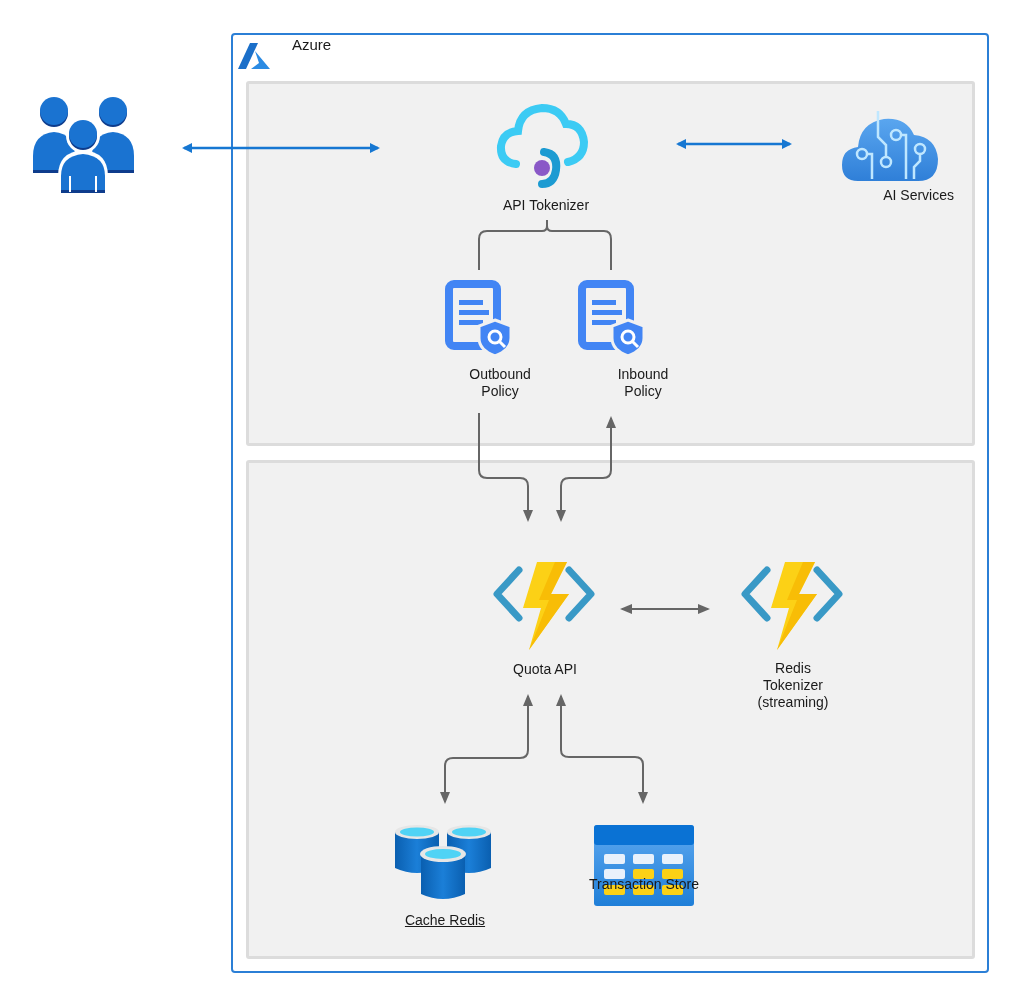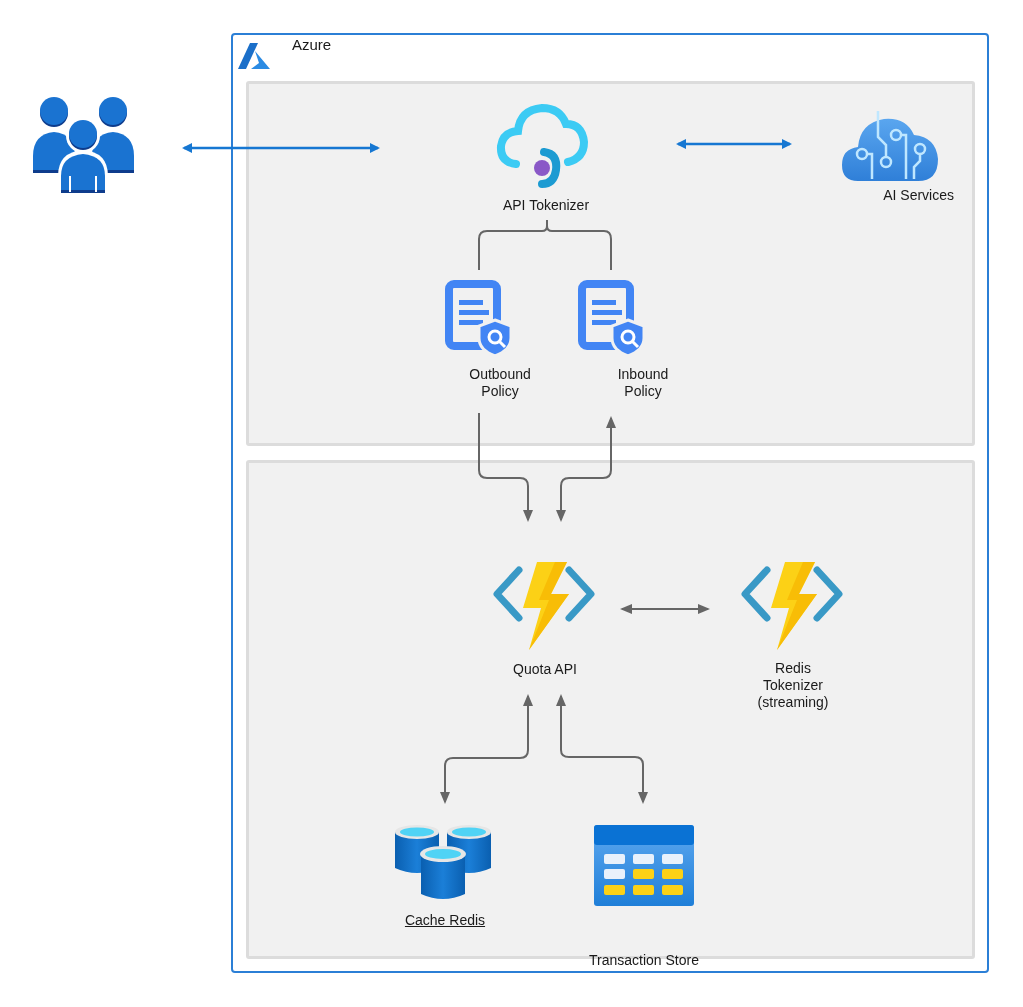--- a/index.html
+++ b/index.html
@@ -190,13 +190,13 @@
     <rect x="10" y="44" width="21" height="10" rx="2"></rect>
   </g>
   <g fill="#fcd116">
     <rect x="39" y="44" width="21" height="10" rx="2"></rect>
       <rect x="68" y="44" width="21" height="10" rx="2"></rect>
     <rect x="10" y="60" width="21" height="10" rx="2"></rect>
       <rect x="39" y="60" width="21" height="10" rx="2"></rect>
       <rect x="68" y="60" width="21" height="10" rx="2"></rect>
   </g>
 </svg>
-<div class="abs label" style="left:570px;top:952px;width:148px;">Transaction Store</div>
+<div class="abs label" style="left:570px;top:876px;width:148px;">Transaction Store</div>
 
 </body></html>

